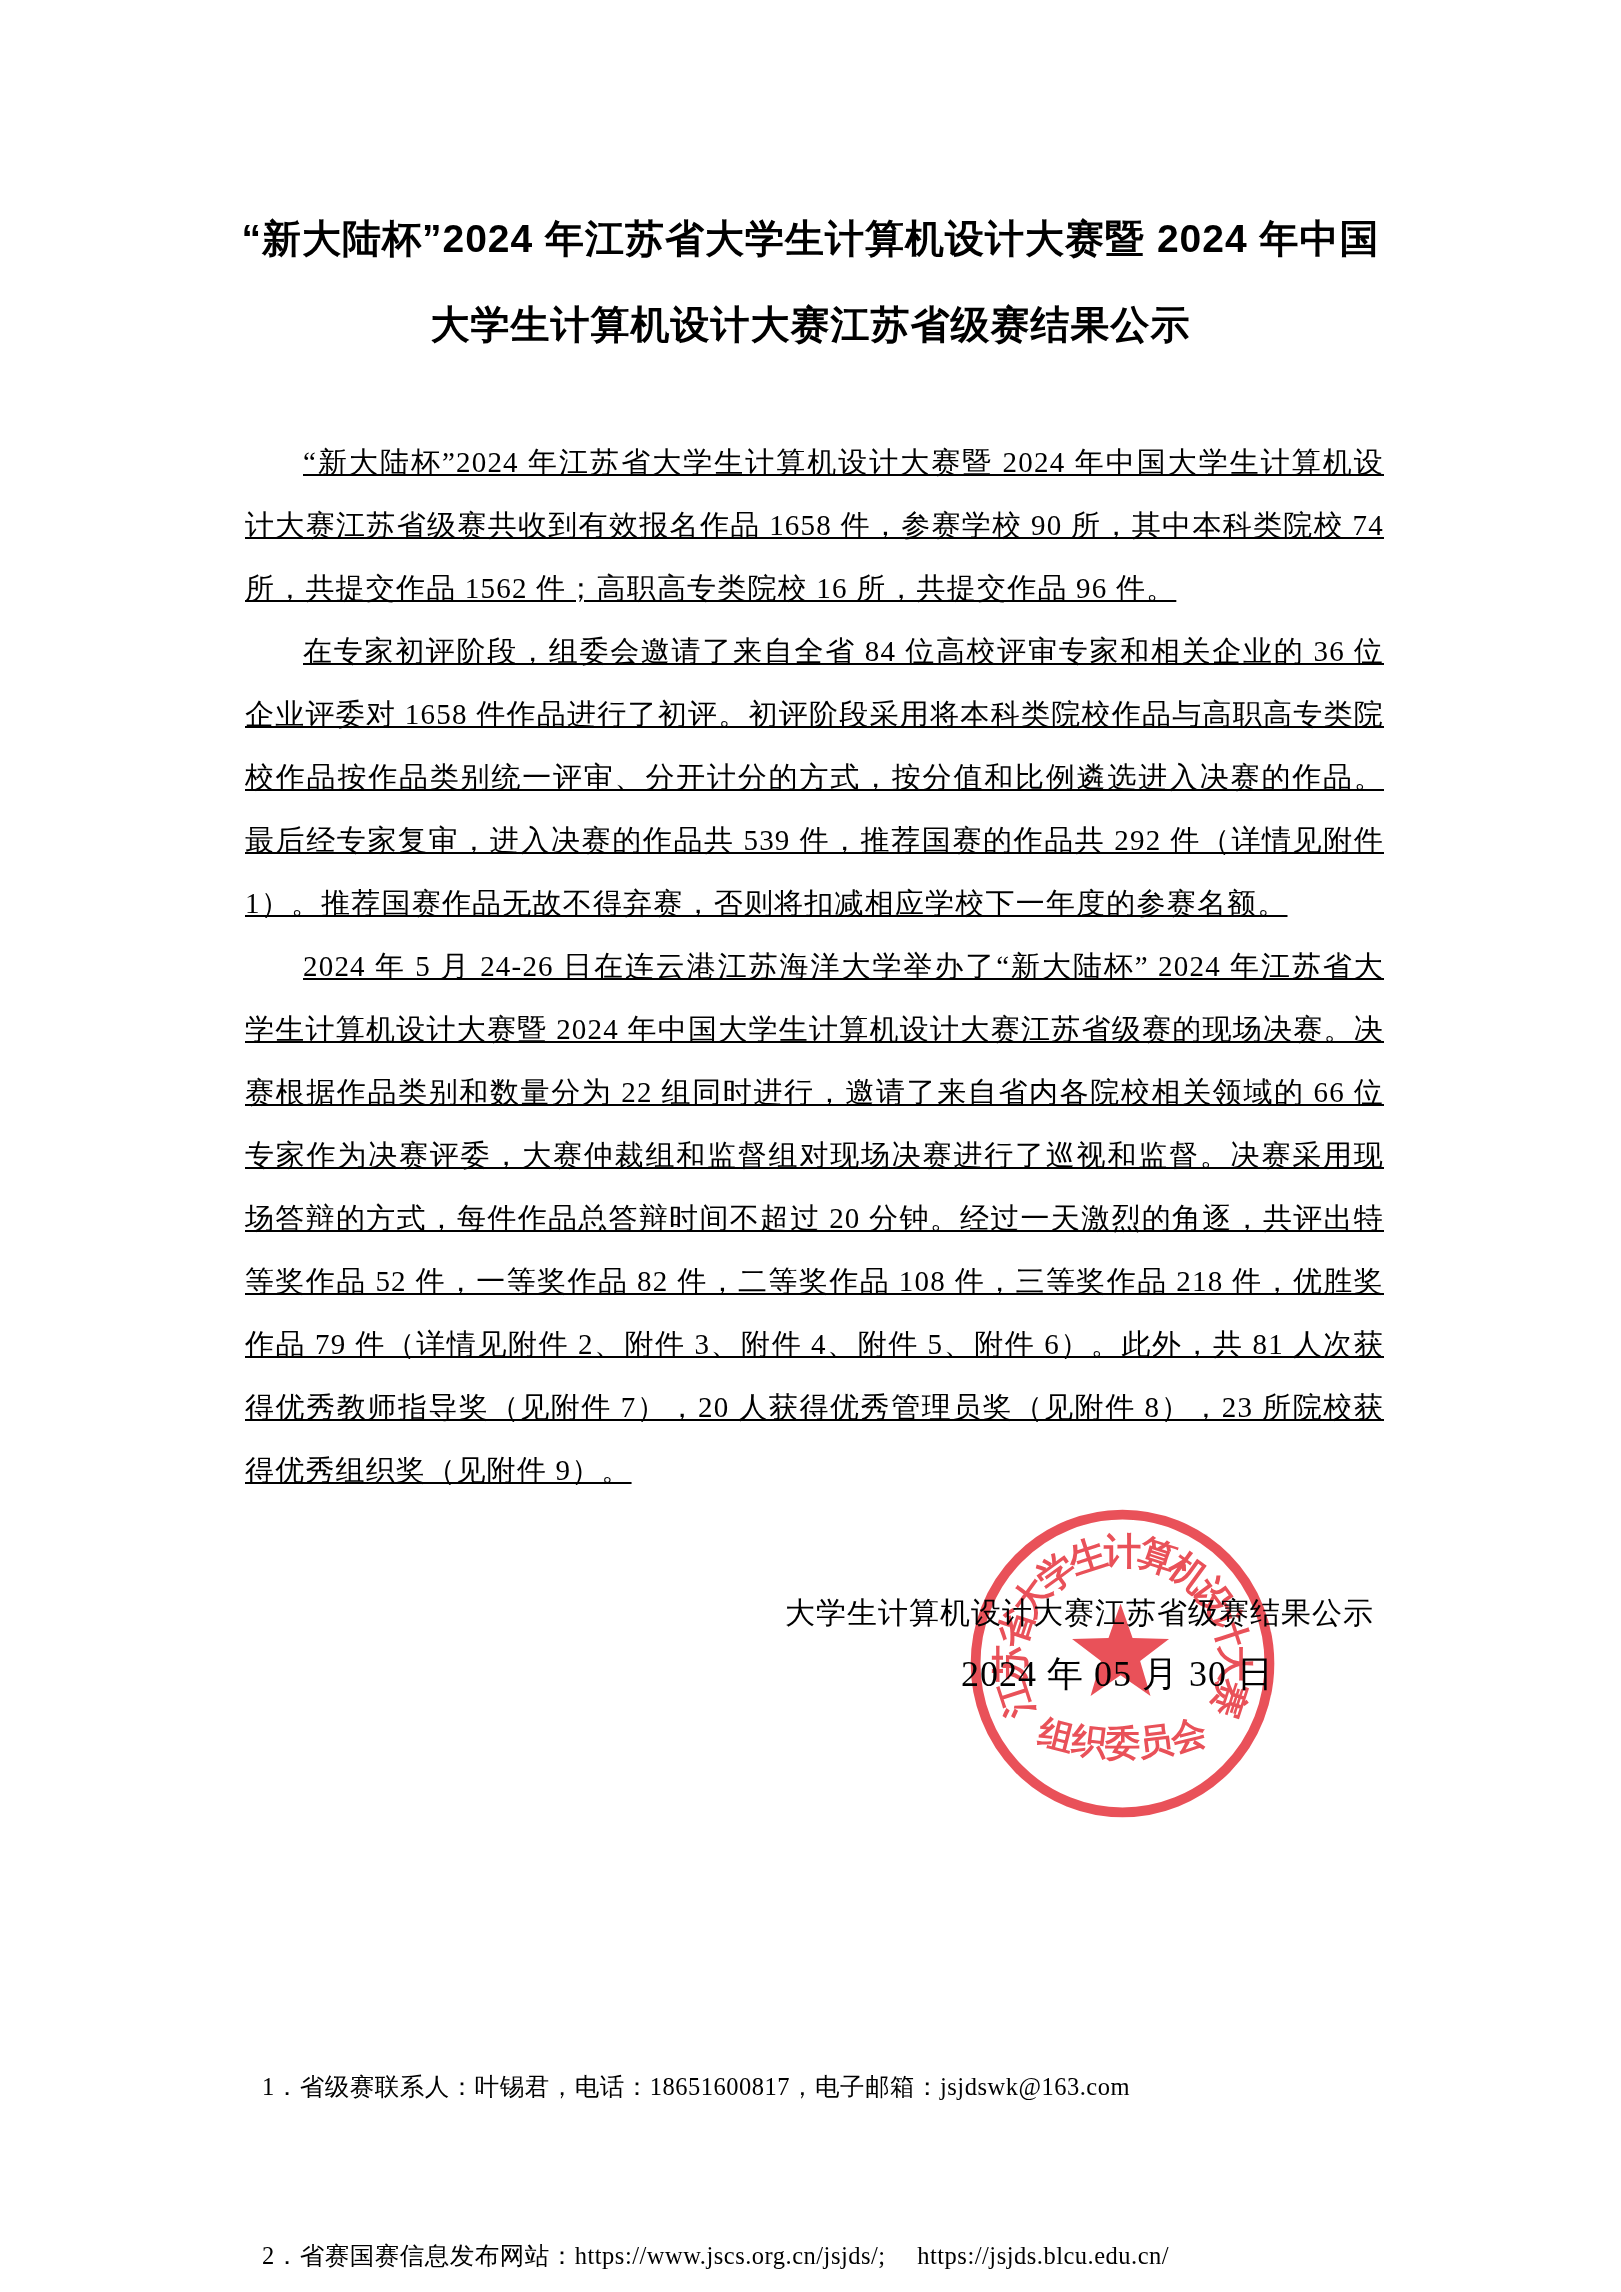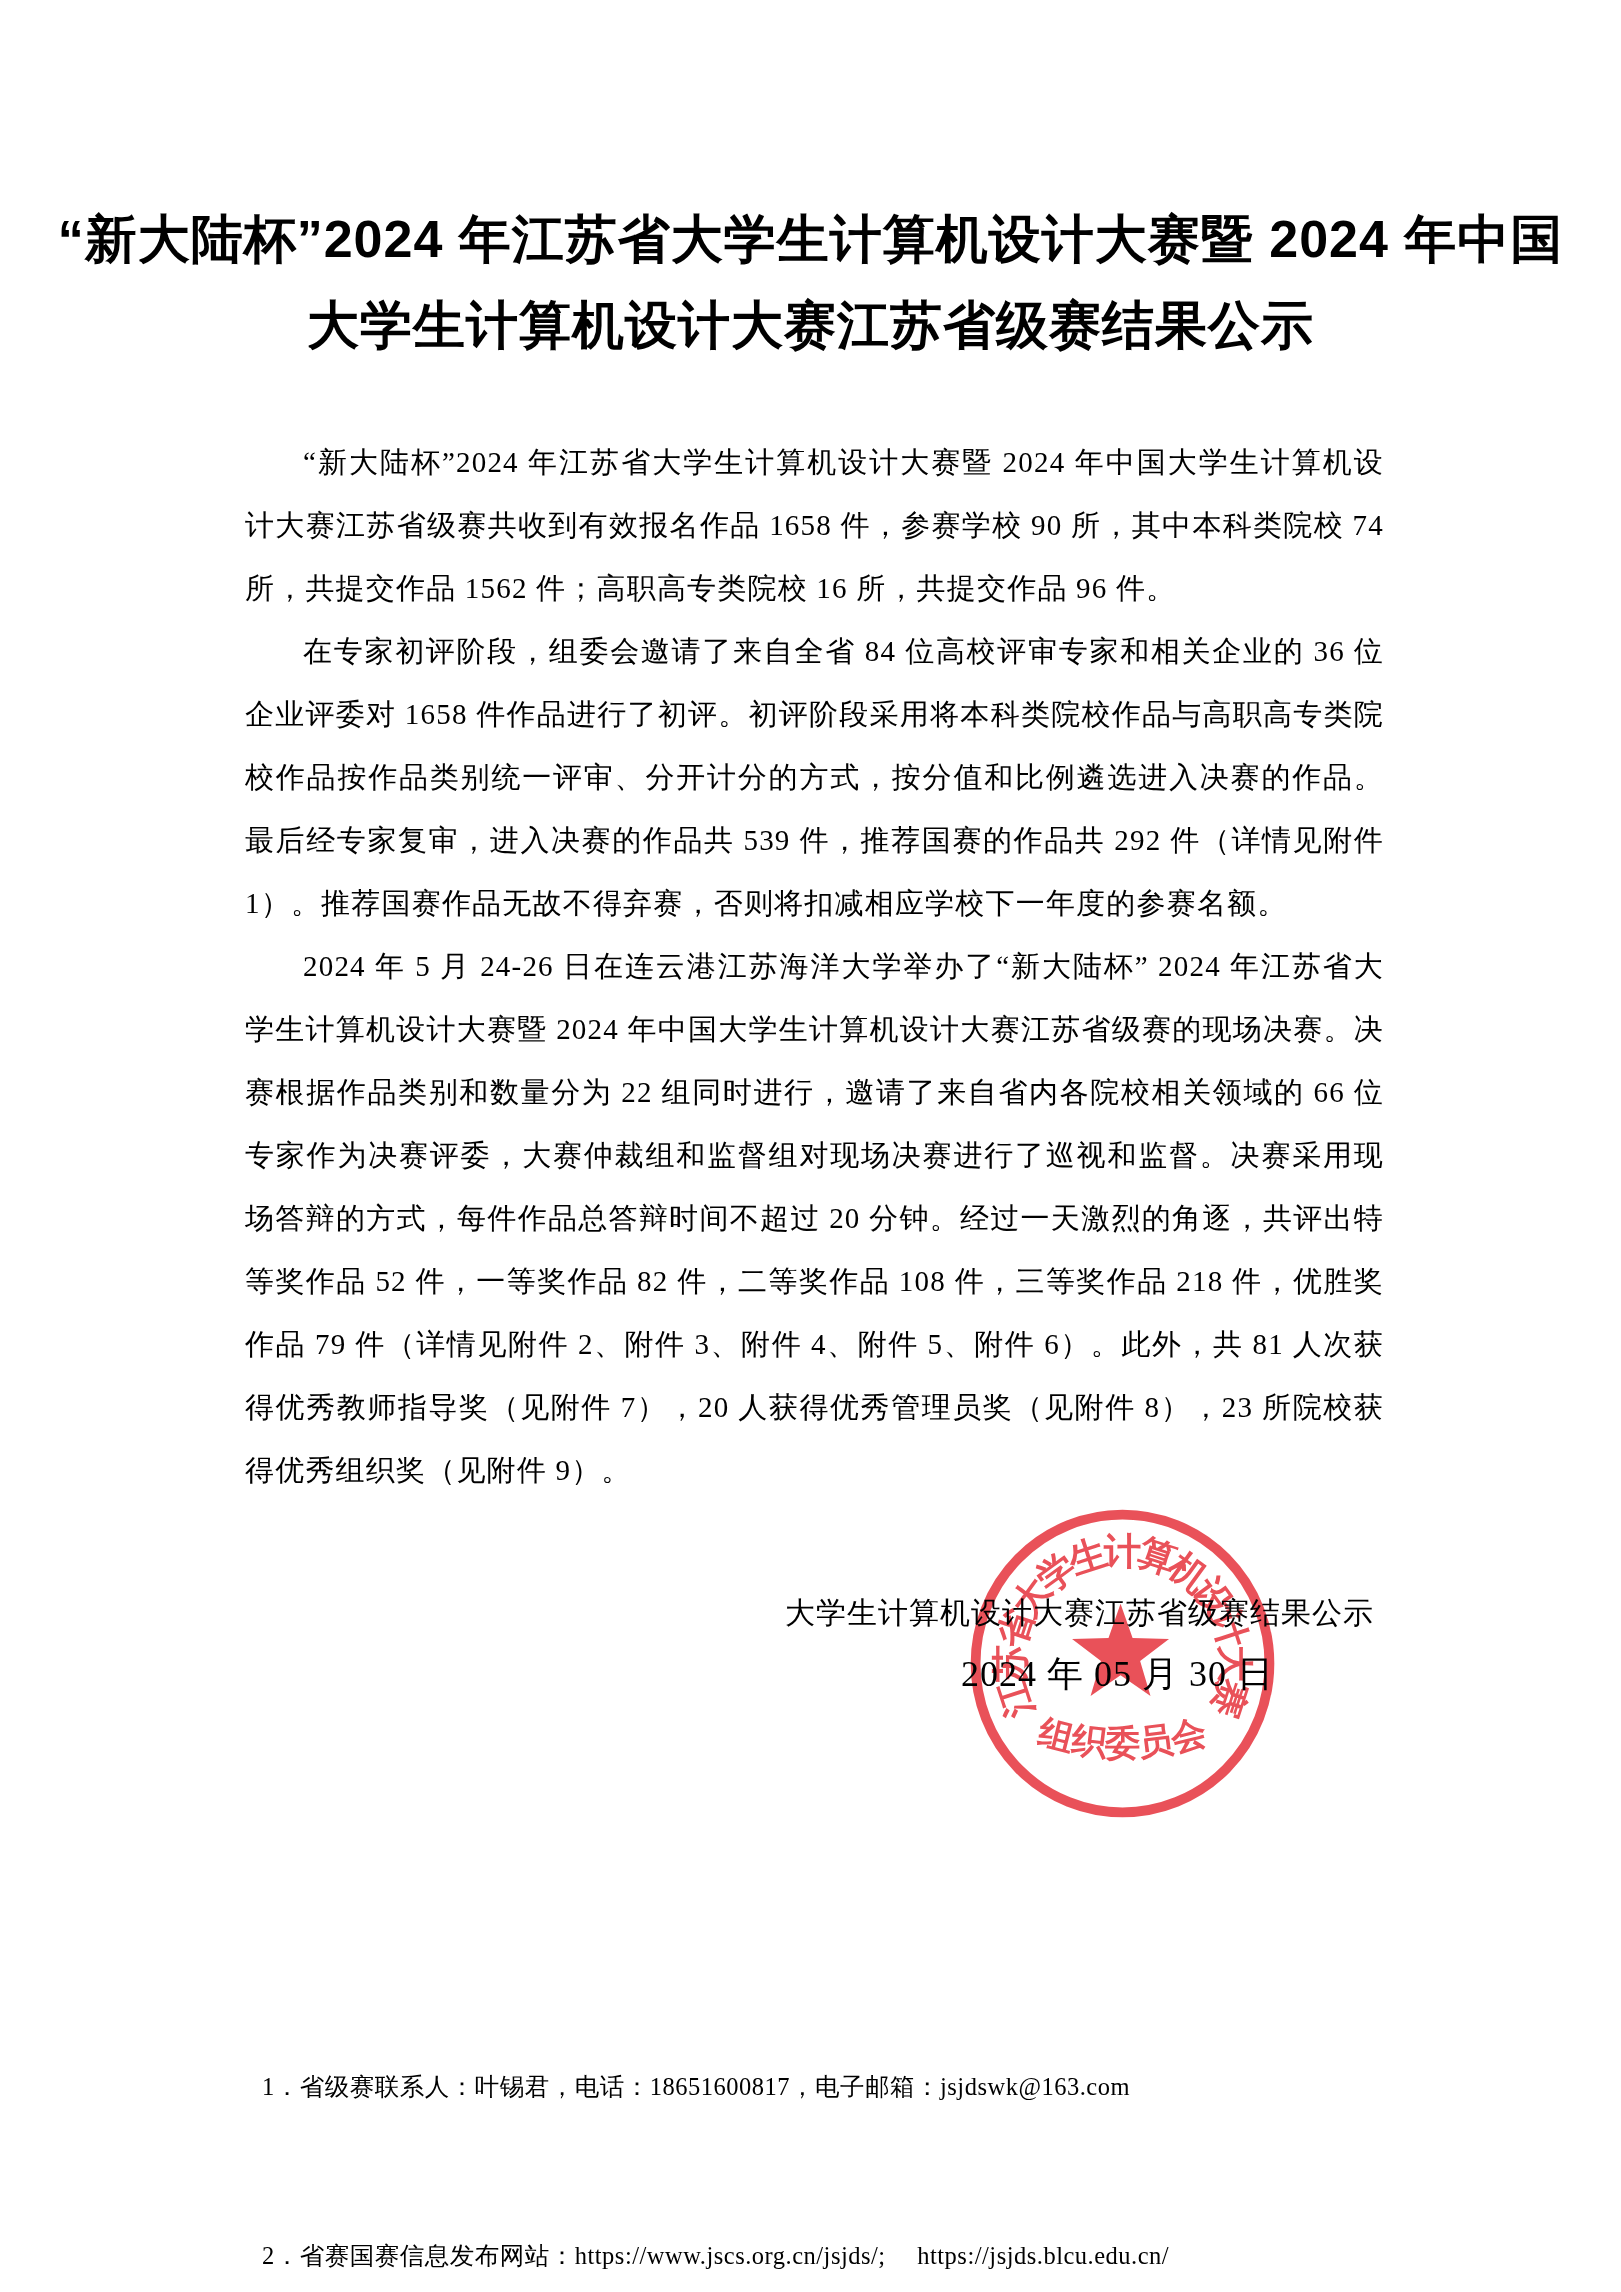--- a/index.html
+++ b/index.html
@@ -10,31 +10,31 @@
     background:#ffffff;
     overflow:hidden;
     font-family:"Liberation Serif","DejaVu Serif",serif;
     color:#000;
   }
   .doc-title{
     position:absolute;left:0;top:196px;width:100%;
     text-align:center;
     font-family:"Liberation Sans","DejaVu Sans",sans-serif;
     font-weight:bold;
-    font-size:52px;line-height:86px;
+    font-size:39px;line-height:86px;
     letter-spacing:1px;
     color:#000;
   }
   .body-text{
     position:absolute;left:245px;top:431px;width:1139px;
     font-size:29px;line-height:63px;
     letter-spacing:1.2px;
     text-align:justify;
   }
-  .body-text p{margin:0;text-indent:2em;}
+  .body-text p{margin:0;text-indent:2em;text-decoration:underline;}
   .signature{
     position:absolute;top:1596px;right:247px;
     font-size:30px;line-height:33px;letter-spacing:1px;
     z-index:3;
   }
   .sig-date{
     position:absolute;top:1658px;right:347px;
     font-size:36px;line-height:33px;letter-spacing:1px;
     z-index:3;
   }

